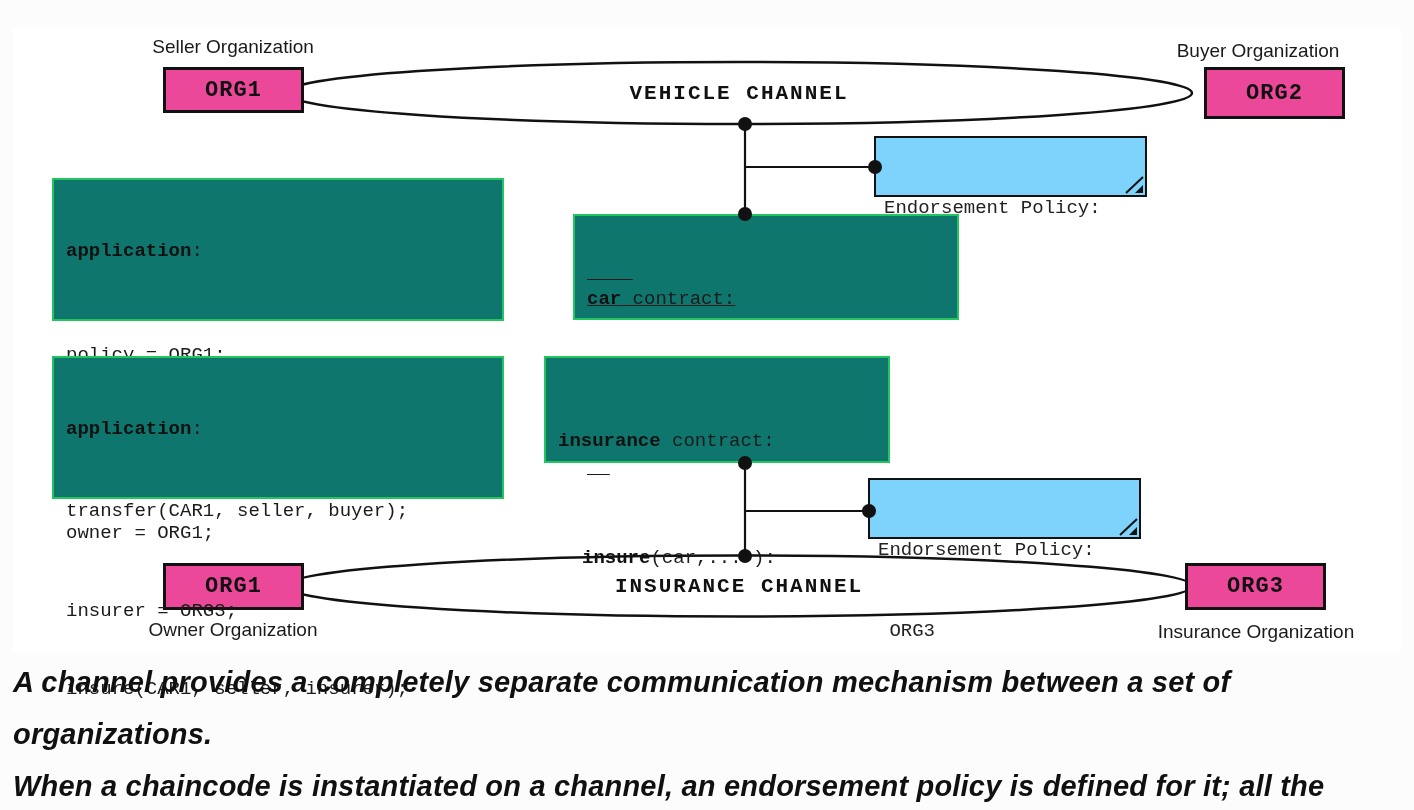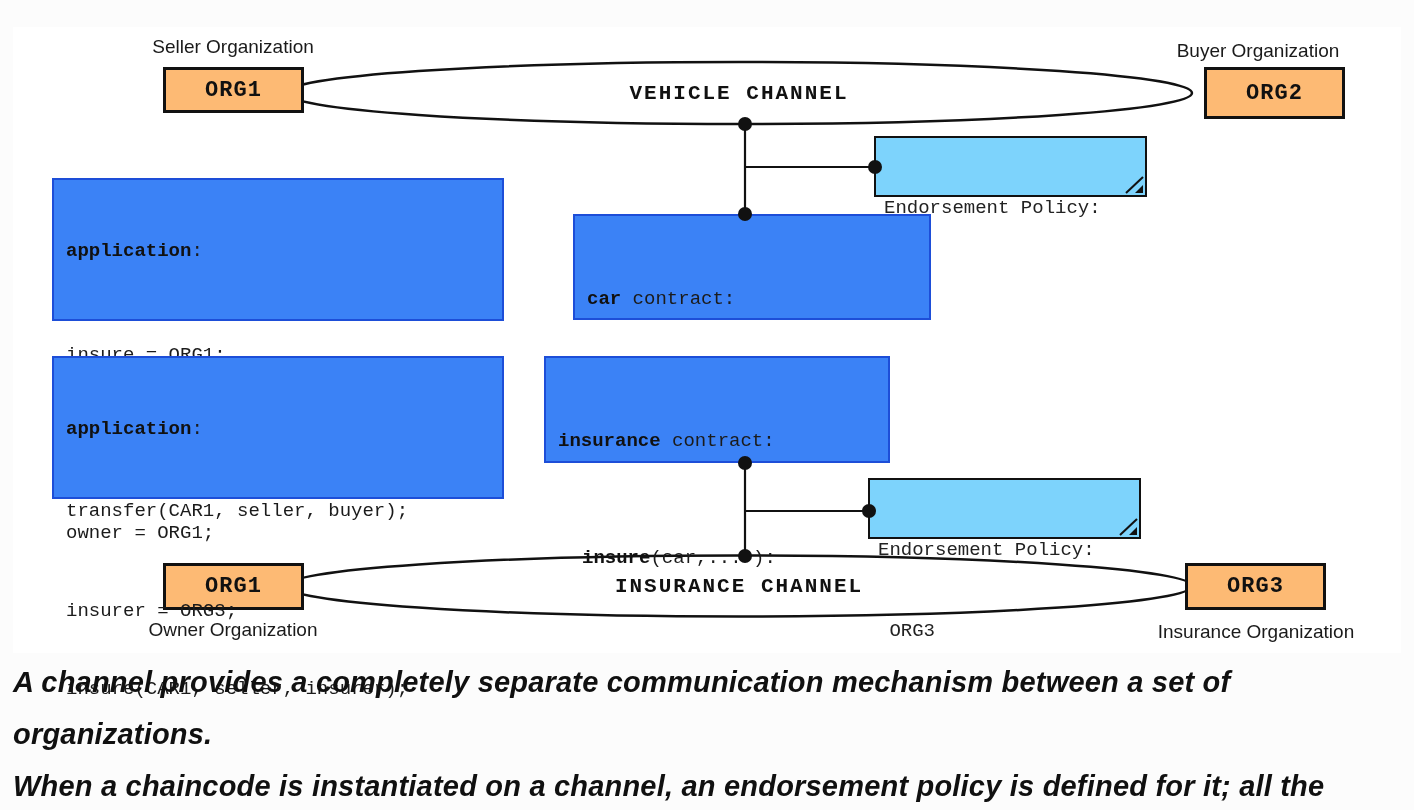--- a/index.html
+++ b/index.html
@@ -19,35 +19,35 @@
 
   .abs{position:absolute;z-index:2;}
 
   
   .org-caption{
     font-size:19px;line-height:22px;text-align:center;color:#1a1a1a;
     width:260px;
   }
   
   .org-box{
-    background:#fdba74;border:3px solid #111;
+    background:#ec4899;border:3px solid #111;
     display:flex;align-items:center;justify-content:center;
     font-family:"Liberation Mono","DejaVu Sans Mono",monospace;
     font-weight:bold;font-size:22px;letter-spacing:1px;color:#111;
     box-sizing:border-box;
   }
   
   .channel-label{
     display:flex;align-items:center;justify-content:center;
     font-family:"Liberation Mono","DejaVu Sans Mono",monospace;
     font-weight:bold;font-size:21px;letter-spacing:2px;color:#111;
   }
   
   .code-box{
-    background:#3b82f6;border:2px solid #1d4ed8;box-sizing:border-box;
+    background:#0f766e;border:2px solid #22c55e;box-sizing:border-box;
     font-family:"Liberation Mono","DejaVu Sans Mono",monospace;
     font-size:19px;line-height:26px;color:#1b1b1b;
     white-space:pre;
   }
   .code-box .kw{font-weight:bold;color:#111;}
   .app-box{padding:6px 12px;}
   .app-box .code-first{margin-top:26px;}
   .contract-box{padding:18px 12px;}
   .contract-box .method-line{margin-top:39px;padding-left:24px;}
 
@@ -91,26 +91,26 @@
   <div class="abs org-box" style="left:163px;top:67px;width:141px;height:46px;">ORG1</div>
   <div class="abs org-box" style="left:1188px;top:67px;width:141px;height:52px;margin-left:16px;">ORG2</div>
   <div class="abs org-box" style="left:163px;top:563px;width:141px;height:47px;">ORG1</div>
   <div class="abs org-box" style="left:1185px;top:563px;width:141px;height:47px;">ORG3</div>
 
   <div class="abs channel-label" style="left:285px;top:556px;width:908px;height:61px;">INSURANCE CHANNEL</div>
   <div class="abs channel-label" style="left:285px;top:62px;width:908px;height:62px;">VEHICLE CHANNEL</div>
 
   <div class="abs code-box app-box" style="left:52px;top:178px;width:452px;height:143px;">
     <div><span class="kw">application</span><span>:</span></div>
-    <div class="code-first">insure = ORG1;</div>
+    <div class="code-first">policy = ORG1;</div>
     <div>buyer = ORG2;</div>
     <div>transfer(CAR1, seller, buyer);</div>
   </div>
 
-  <div class="abs code-box contract-box" style="left:573px;top:214px;width:358px;height:106px;">
+  <div class="abs code-box contract-box" style="left:573px;top:214px;width:386px;height:106px;text-decoration:underline;">
     <div><span class="kw">car</span><span> contract:</span></div>
     <div class="method-line"><span class="kw">transfer</span><span>(car,... ):</span></div>
   </div>
 
   <div class="abs note-box" style="left:874px;top:136px;width:273px;height:61px;">
     <div>Endorsement Policy:</div>
     <svg class="note-fold" viewBox="0 0 20 20">
       <path d="M2 19 L19 3" stroke="#111" stroke-width="2" fill="none"></path>
       <path d="M11 19 L19 11 L19 19 Z" fill="#111"></path>
     </svg>

